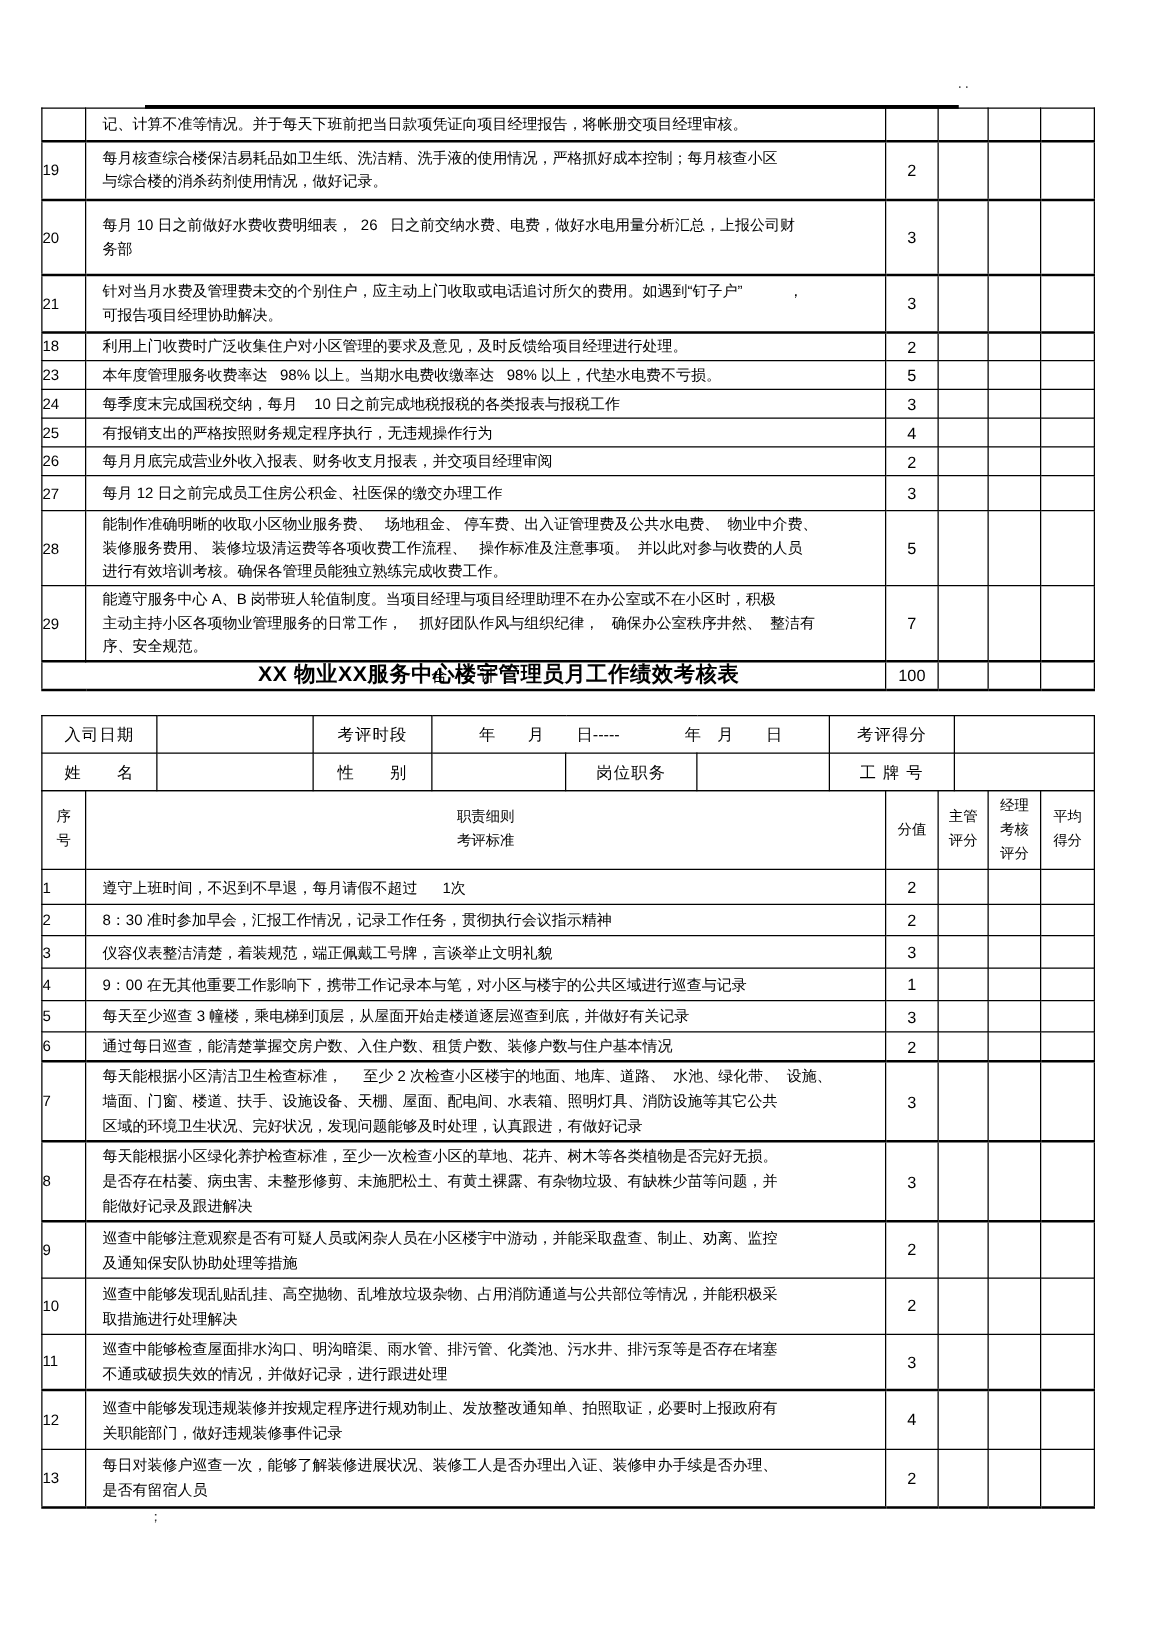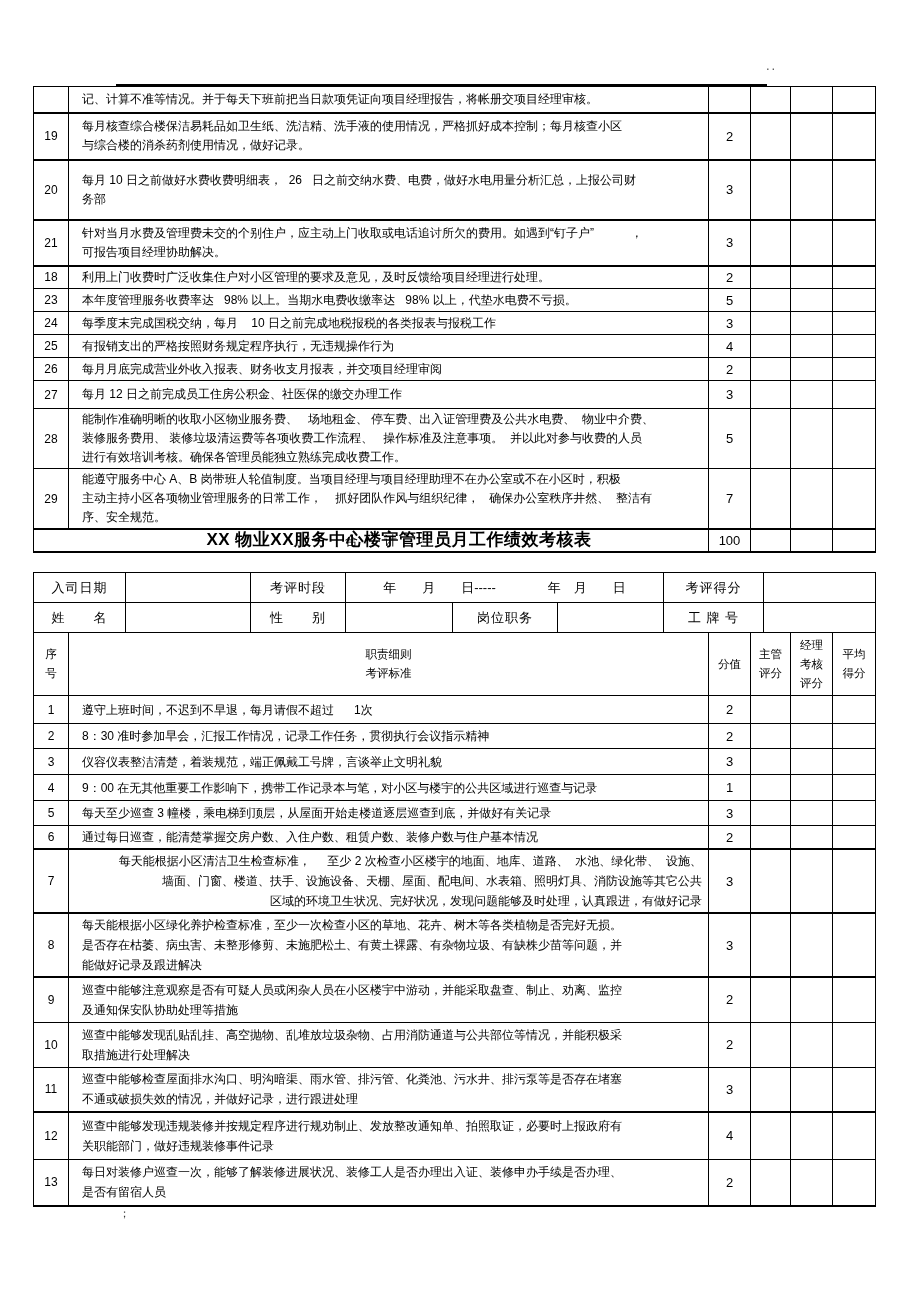--- a/index.html
+++ b/index.html
@@ -3,21 +3,21 @@
 <meta charset="utf-8">
 <style>
   html,body{margin:0;padding:0;background:#fff;}
   .page{position:relative;width:920px;height:1303px;background:#ffffff;
         font-family:"Liberation Sans","DejaVu Sans",sans-serif;color:#000;overflow:hidden;}
   .tbl{position:absolute;border-collapse:collapse;table-layout:fixed;}
   .tbl td{border:1px solid #000;overflow:hidden;vertical-align:middle;padding:0;}
   .t1{left:33px;top:86px;width:842px;}
   .info{left:33px;top:572px;width:842px;}
   .t2{left:33px;top:632px;width:842px;}
-  td.no{text-align:center;font-size:12px;}
+  td.no{text-align:left;font-size:12px;}
   td.txt{font-size:12px;line-height:19px;padding:1px 6px 1px 13px;white-space:pre-wrap;}
   .t2 td.txt{line-height:20px;}
   td.score{text-align:center;font-size:13px;}
   td.totalcell{text-align:center;font-size:13px;}
   .info td{font-size:13px;text-align:center;}
   .info td.lbl{letter-spacing:1px;}
   .t2 tr.hdr td{font-size:11.5px;line-height:19px;text-align:center;white-space:pre-line;}
   .title{position:absolute;left:33px;top:528px;width:732px;text-align:center;
          font-size:17px;font-weight:bold;letter-spacing:0.5px;}
   .topline{position:absolute;left:116px;top:84px;width:651px;height:3px;background:#000;}
@@ -263,21 +263,21 @@
         <tr style="height: 22px;">
           <td class="no">6</td>
           <td class="txt">通过每日巡查，能清楚掌握交房户数、入住户数、租赁户数、装修户数与住户基本情况</td>
           <td class="score">2</td>
           <td></td>
           <td></td>
           <td></td>
         </tr>
         <tr style="height: 61px;">
           <td class="no" style="border-top-width: 2px;">7</td>
-          <td class="txt" style="border-top-width: 2px; text-align: right;">每天能根据小区清洁卫生检查标准，     至少 2 次检查小区楼宇的地面、地库、道路、  水池、绿化带、  设施、
+          <td class="txt" style="border-top-width: 2px;">每天能根据小区清洁卫生检查标准，     至少 2 次检查小区楼宇的地面、地库、道路、  水池、绿化带、  设施、
 墙面、门窗、楼道、扶手、设施设备、天棚、屋面、配电间、水表箱、照明灯具、消防设施等其它公共
 区域的环境卫生状况、完好状况，发现问题能够及时处理，认真跟进，有做好记录</td>
           <td class="score" style="border-top-width: 2px;">3</td>
           <td style="border-top-width: 2px;"></td>
           <td style="border-top-width: 2px;"></td>
           <td style="border-top-width: 2px;"></td>
         </tr>
         <tr style="height: 60px;">
           <td class="no" style="border-top-width: 2px;">8</td>
           <td class="txt" style="border-top-width: 2px;">每天能根据小区绿化养护检查标准，至少一次检查小区的草地、花卉、树木等各类植物是否完好无损。

